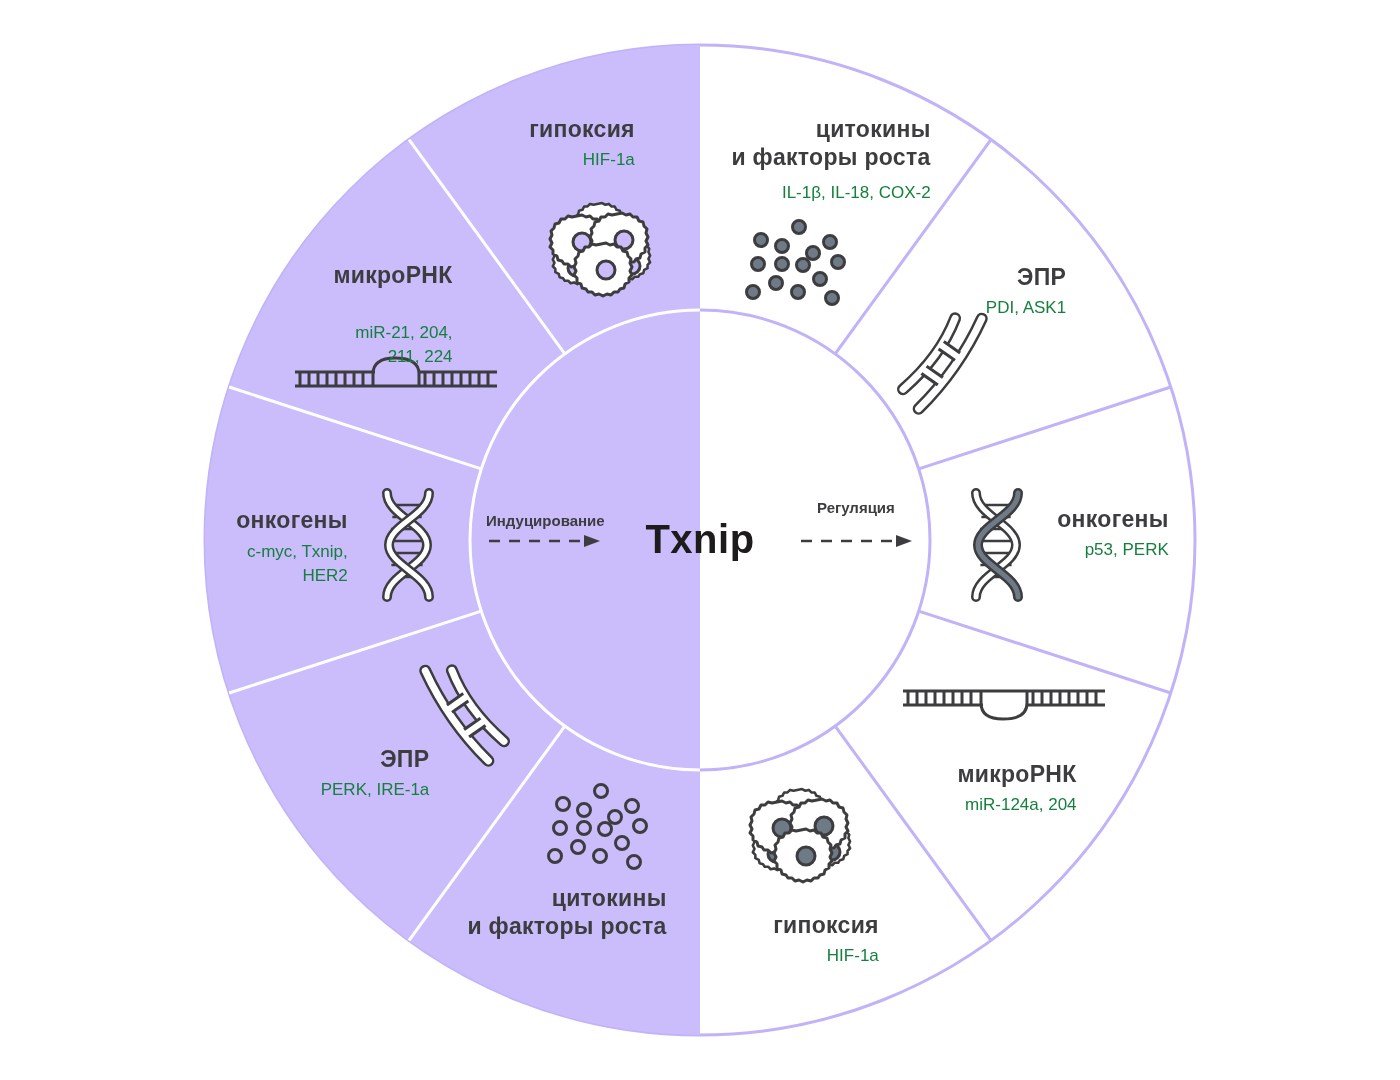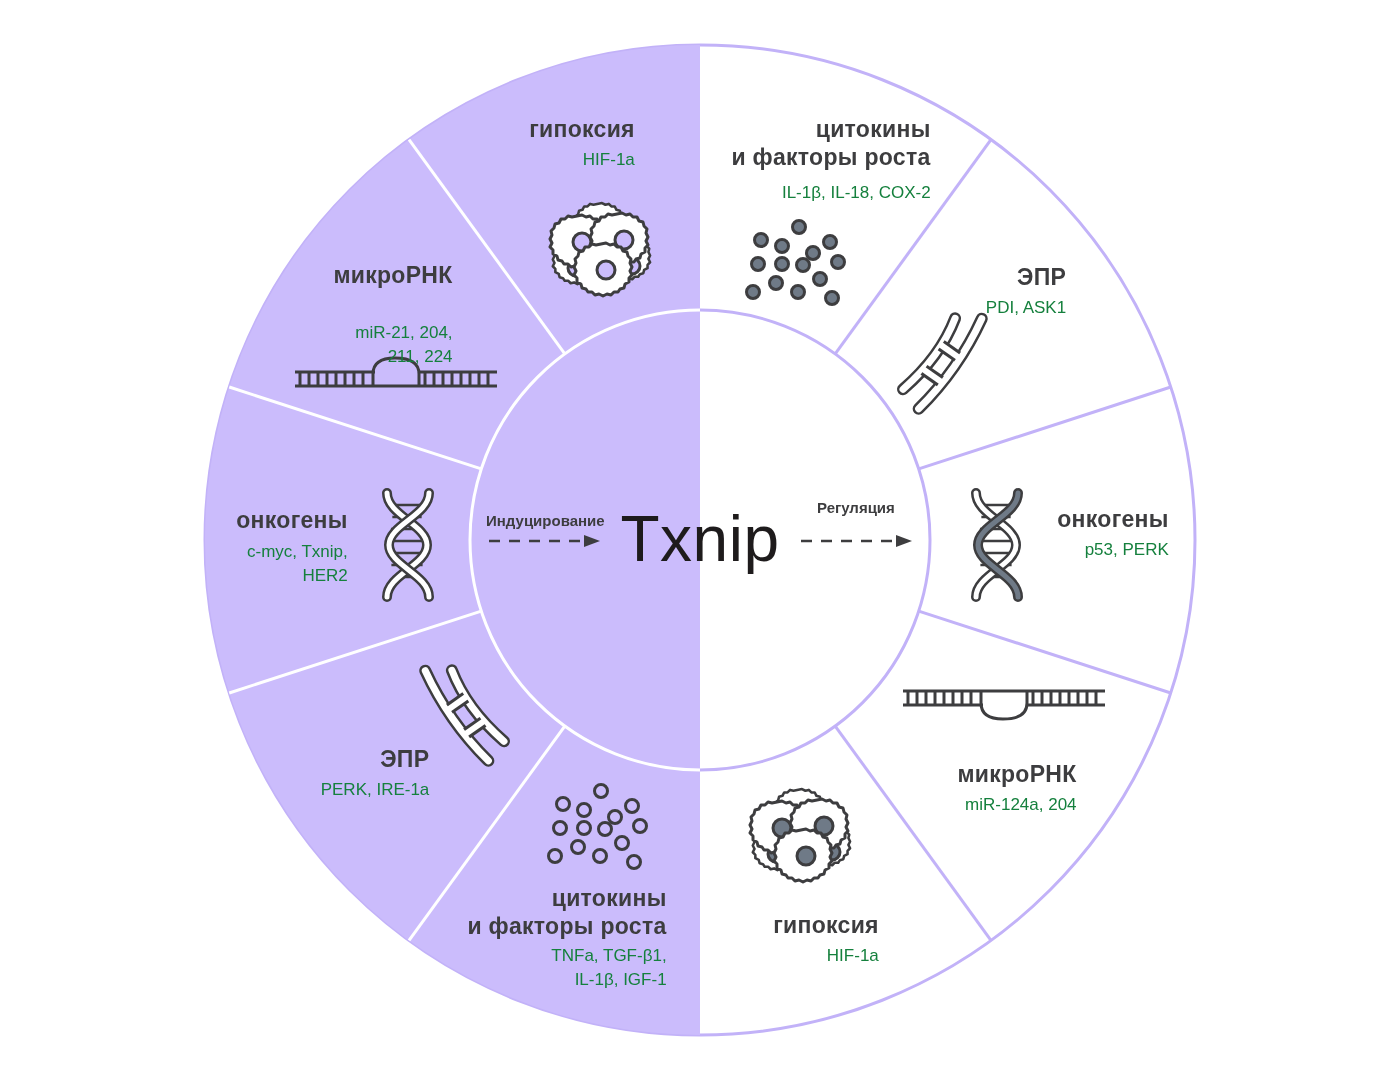--- a/index.html
+++ b/index.html
@@ -2,21 +2,21 @@
 <html><head>
 <meta charset="utf-8">
 <style>
   html, body { margin: 0; padding: 0; background: #ffffff; }
   body { width: 1400px; height: 1080px; position: relative; overflow: hidden;
          font-family: "Liberation Sans", "DejaVu Sans", sans-serif; color: #3d3d3f; }
   #diagram { position: absolute; left: 0; top: 0; width: 1400px; height: 1080px; }
   .lbl { position: absolute; text-align: right; white-space: nowrap; }
   .ttl { font-weight: bold; font-size: 23px; color: #3d3d3f; line-height: 28px; letter-spacing: 0.3px; }
   .sub { font-size: 17px; color: #15803d; line-height: 22px; margin-top: 6px; }
-  .center-word { position: absolute; font-weight: normal; font-size: 64px; color: #1e1b1c;
+  .center-word { position: absolute; font-weight: bold; font-size: 40px; color: #1e1b1c;
                  left: 700px; top: 540px; transform: translate(-50%, -52%); letter-spacing: 0.5px; }
   .arrow-lbl { position: absolute; font-size: 15px; font-weight: bold; color: #3d3d3f; }
 </style>
 </head>
 <body>
 
 <svg id="diagram" viewBox="0 0 1400 1080" xmlns="http://www.w3.org/2000/svg">
   <defs>
 
     <g id="cell-shape">
@@ -239,24 +239,20 @@
 </div>
 
 <div class="lbl" style="left:375px; top:745px; transform:translateX(-50%);">
   <div class="ttl">ЭПР</div>
   <div class="sub">PERK, IRE-1a</div>
 </div>
 
 <div class="lbl" style="left:567px; top:884px; transform:translateX(-50%);">
   <div class="ttl">цитокины</div>
   <div class="ttl">и факторы роста</div>
-  <div class="sub" style="line-height:24px; margin-top:4px;">
-    <div>TNFa, TGF-β1,</div>
-    <div>IL-1β, IGF-1</div>
-  </div>
 </div>
 
 <div class="lbl" style="left:831px; top:115px; transform:translateX(-50%);">
   <div class="ttl">цитокины</div>
   <div class="ttl">и факторы роста</div>
   <div class="sub" style="margin-top:11px;">IL-1β, IL-18, COX-2</div>
 </div>
 
 <div class="lbl" style="left:1026px; top:263px; transform:translateX(-50%);">
   <div class="ttl">ЭПР</div>

